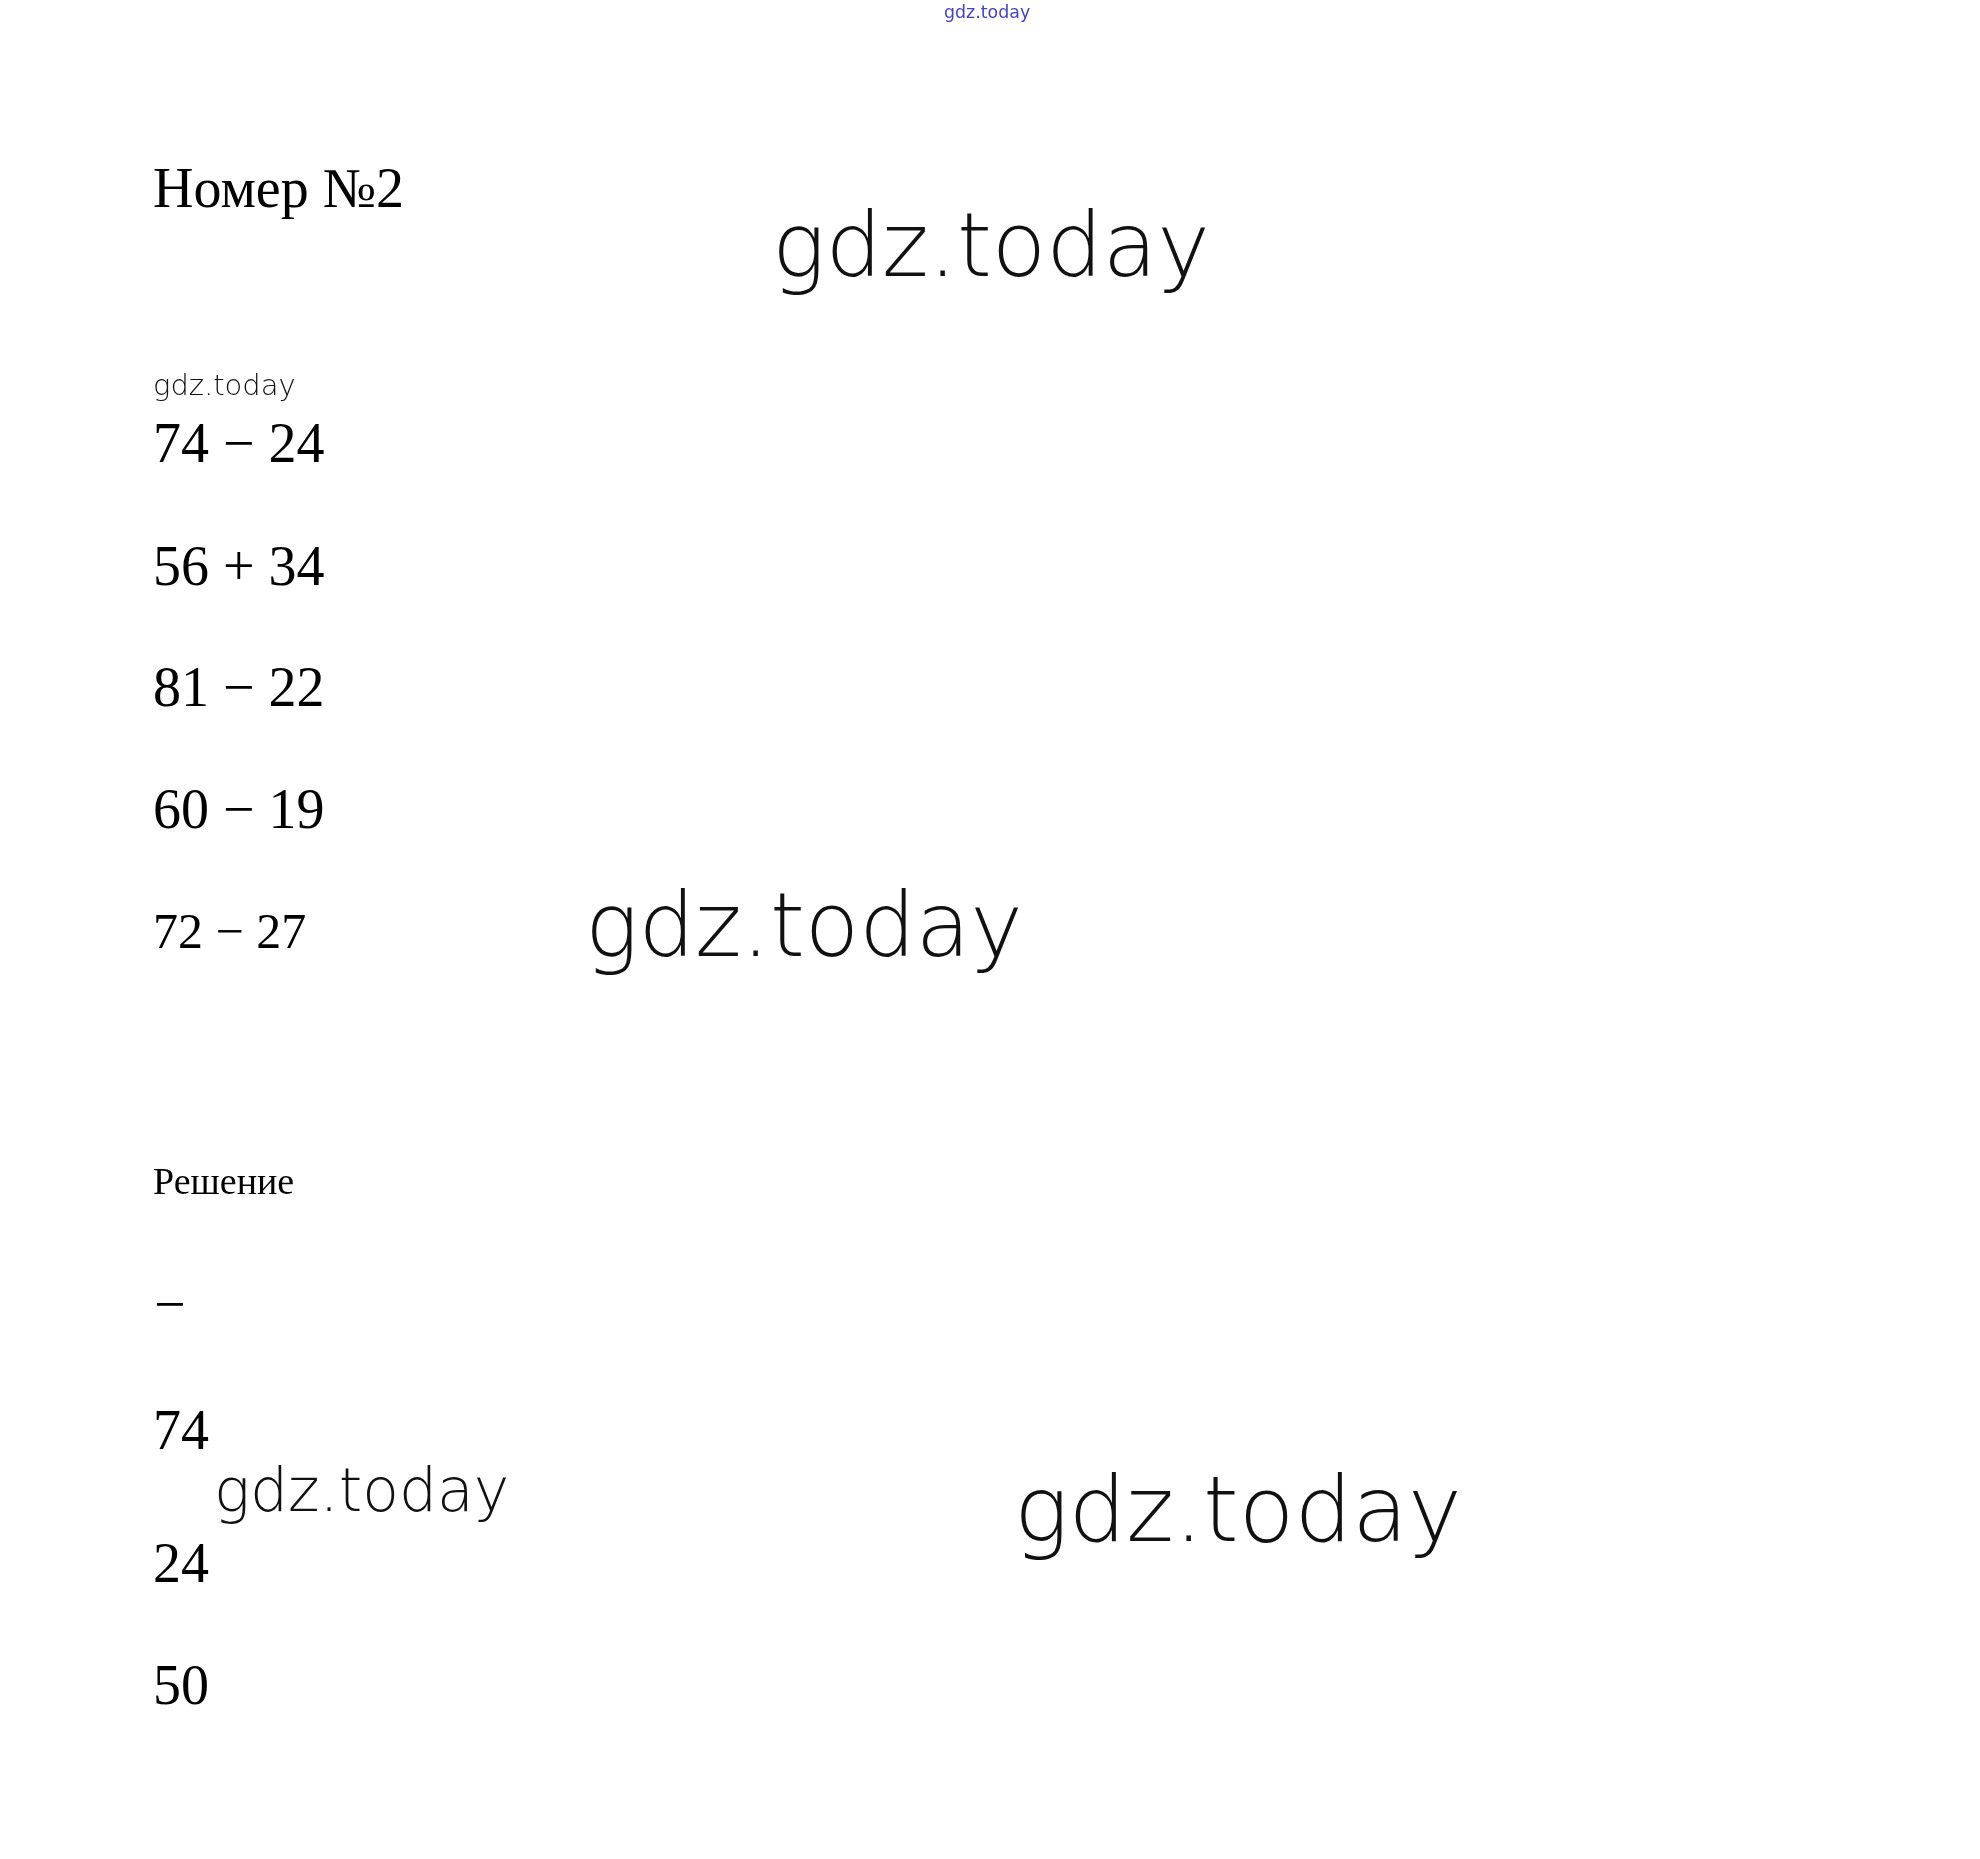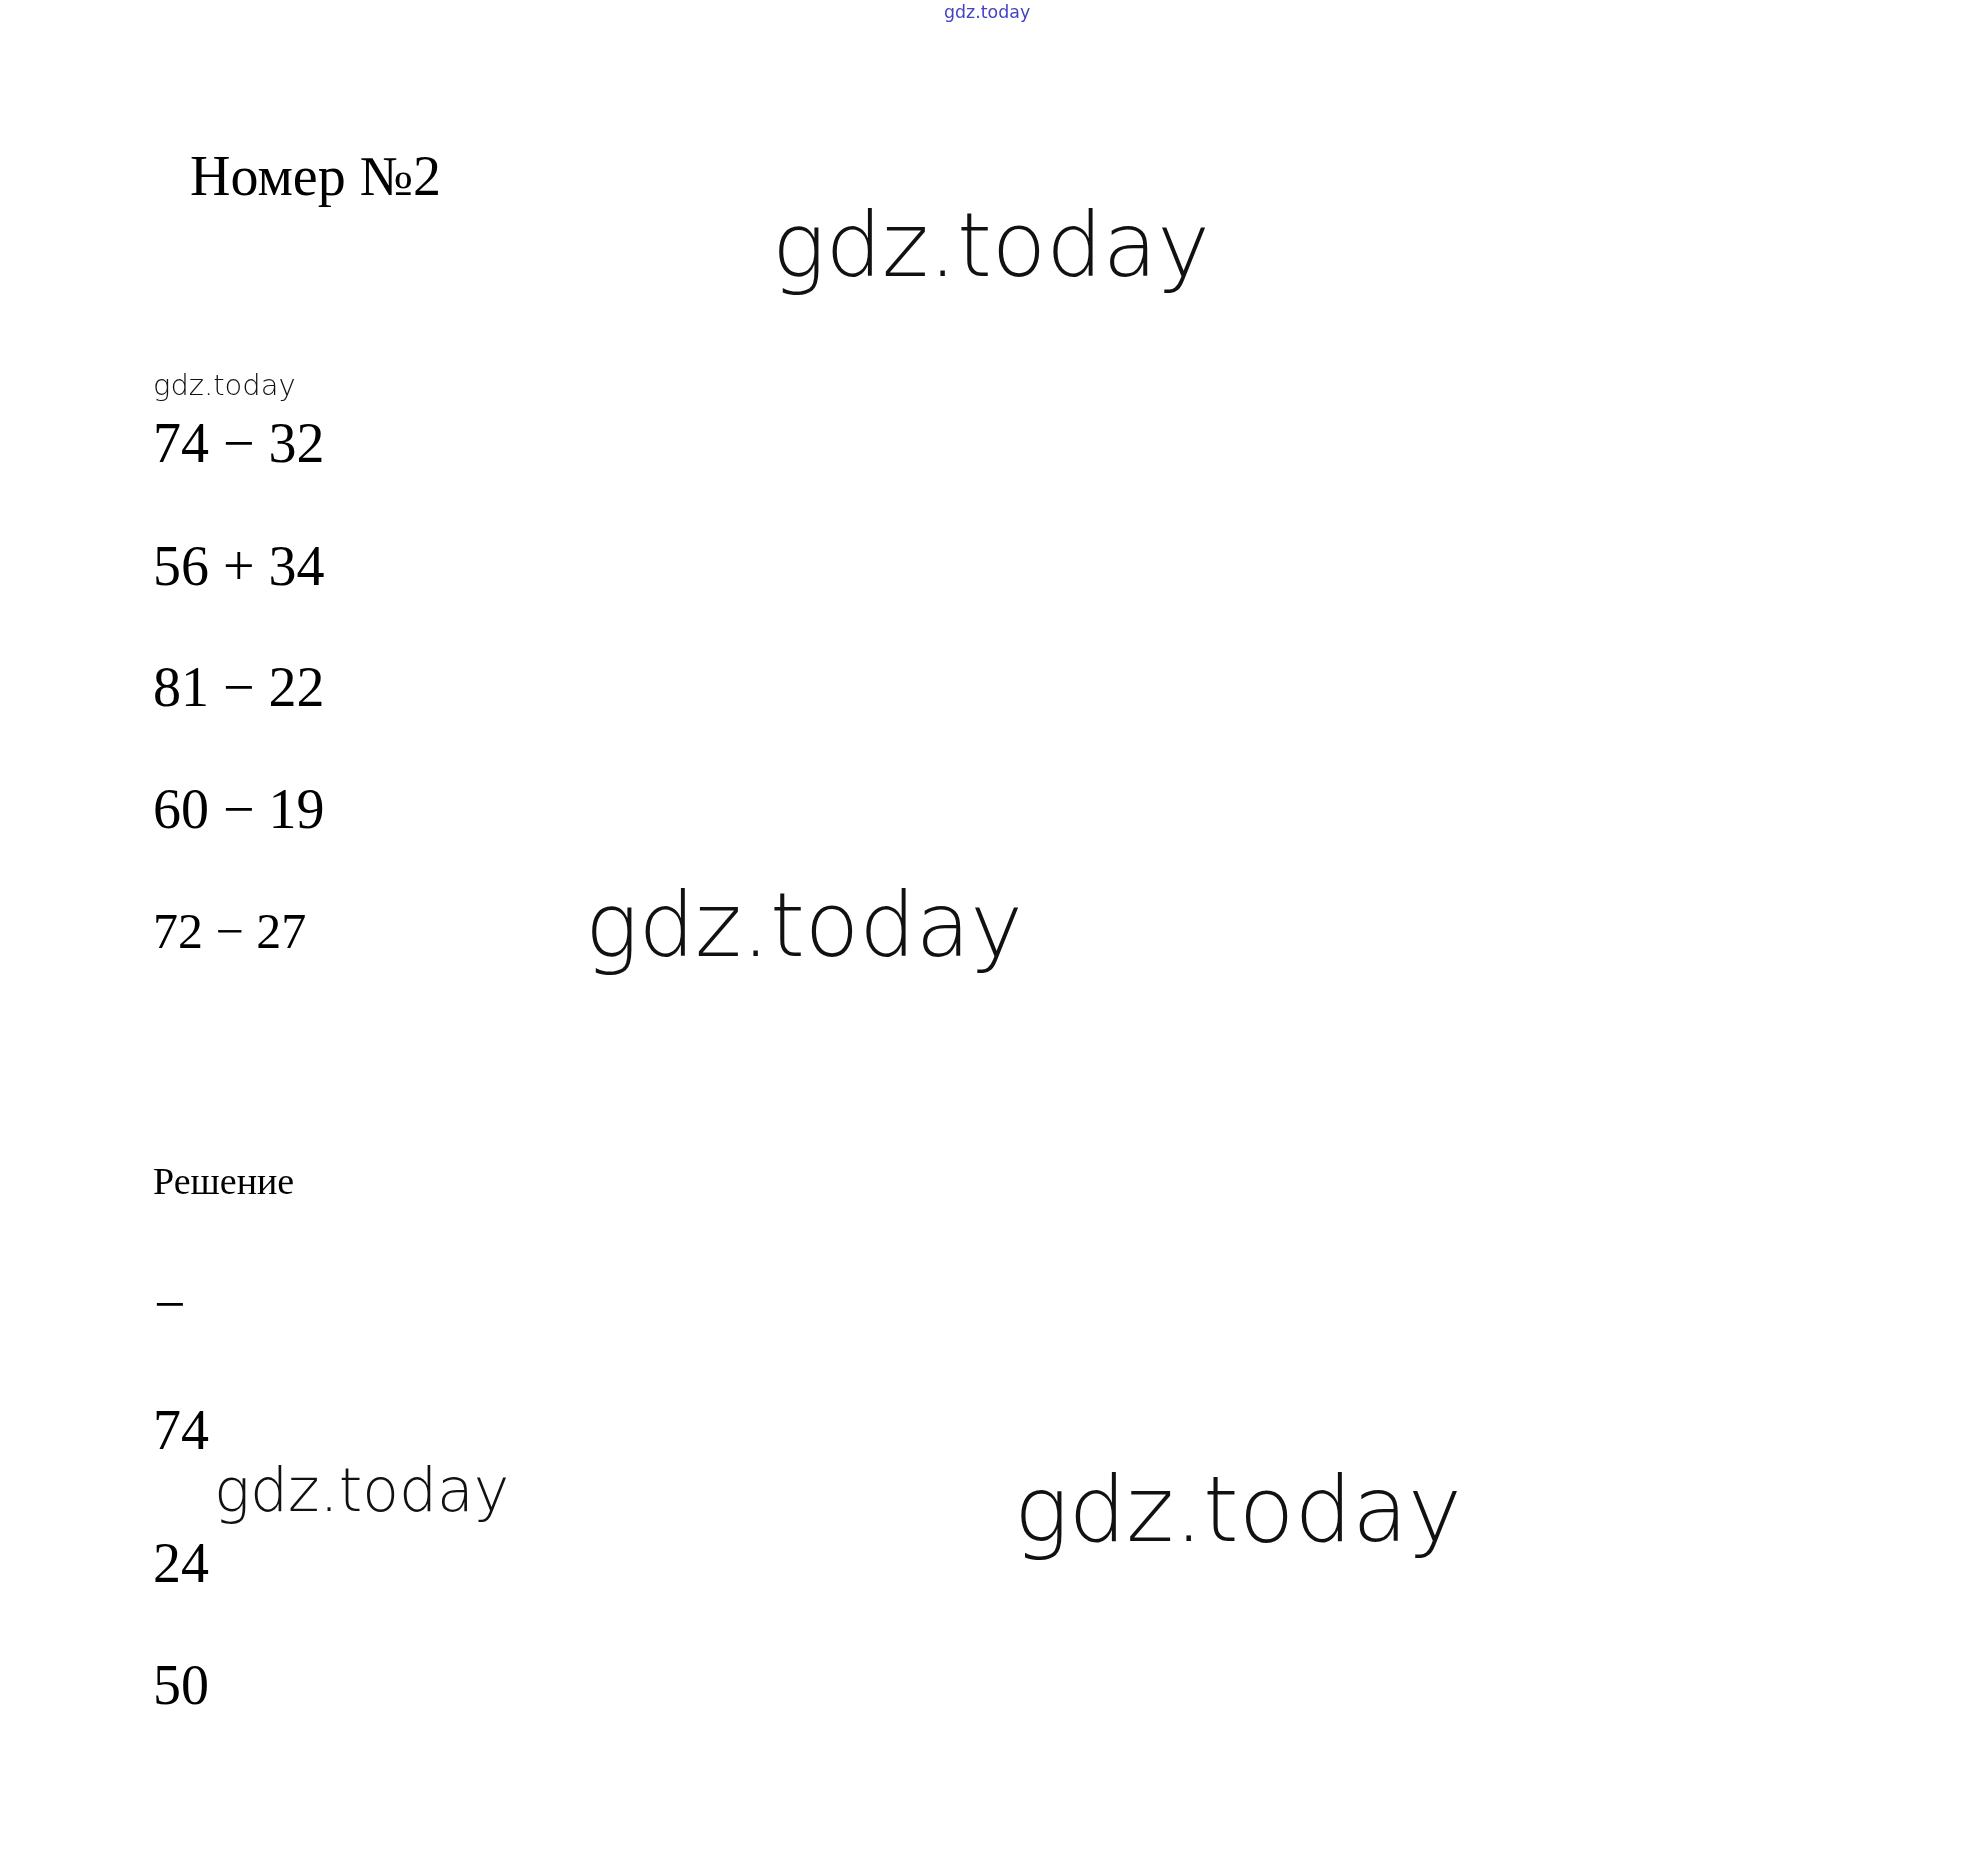--- a/index.html
+++ b/index.html
@@ -52,28 +52,28 @@
   .wm-solution { font-size: 60px;  top: 1460px; left: 214px;  }
   .wm-bottom   { font-size: 91px;  top: 1464px; left: 1014px; }
 </style>
 </head>
 <body>
 
 <div class="page">
 
   <a class="abs site-link" style="top: 3.9px; left: 944px;">gdz.today</a>
 
-  <div class="abs serif title" style="top: 148px; left: 153px; margin-left: 37px;">Номер №2</div>
+  <div class="abs serif title" style="top: 160px; left: 153px;">Номер №2</div>
 
   <div class="abs wm wm-top">gdz.today</div>
 
 
   <div class="abs wm wm-tiny">gdz.today</div>
 
-  <div class="abs serif expr" style="top: 415px; left: 153px;">74 − 32</div>
+  <div class="abs serif expr" style="top: 415px; left: 153px;">74 − 24</div>
 
   <div class="abs serif expr" style="top: 538px; left: 153px;">56 + 34</div>
 
   <div class="abs serif expr" style="top: 659px; left: 153px;">81 − 22</div>
 
   <div class="abs serif expr" style="top: 781px; left: 153px;">60 − 19</div>
 
   <div class="abs serif expr-small" style="top: 906px; left: 153px;">72 − 27</div>
 
   <div class="abs wm wm-middle">gdz.today</div>

